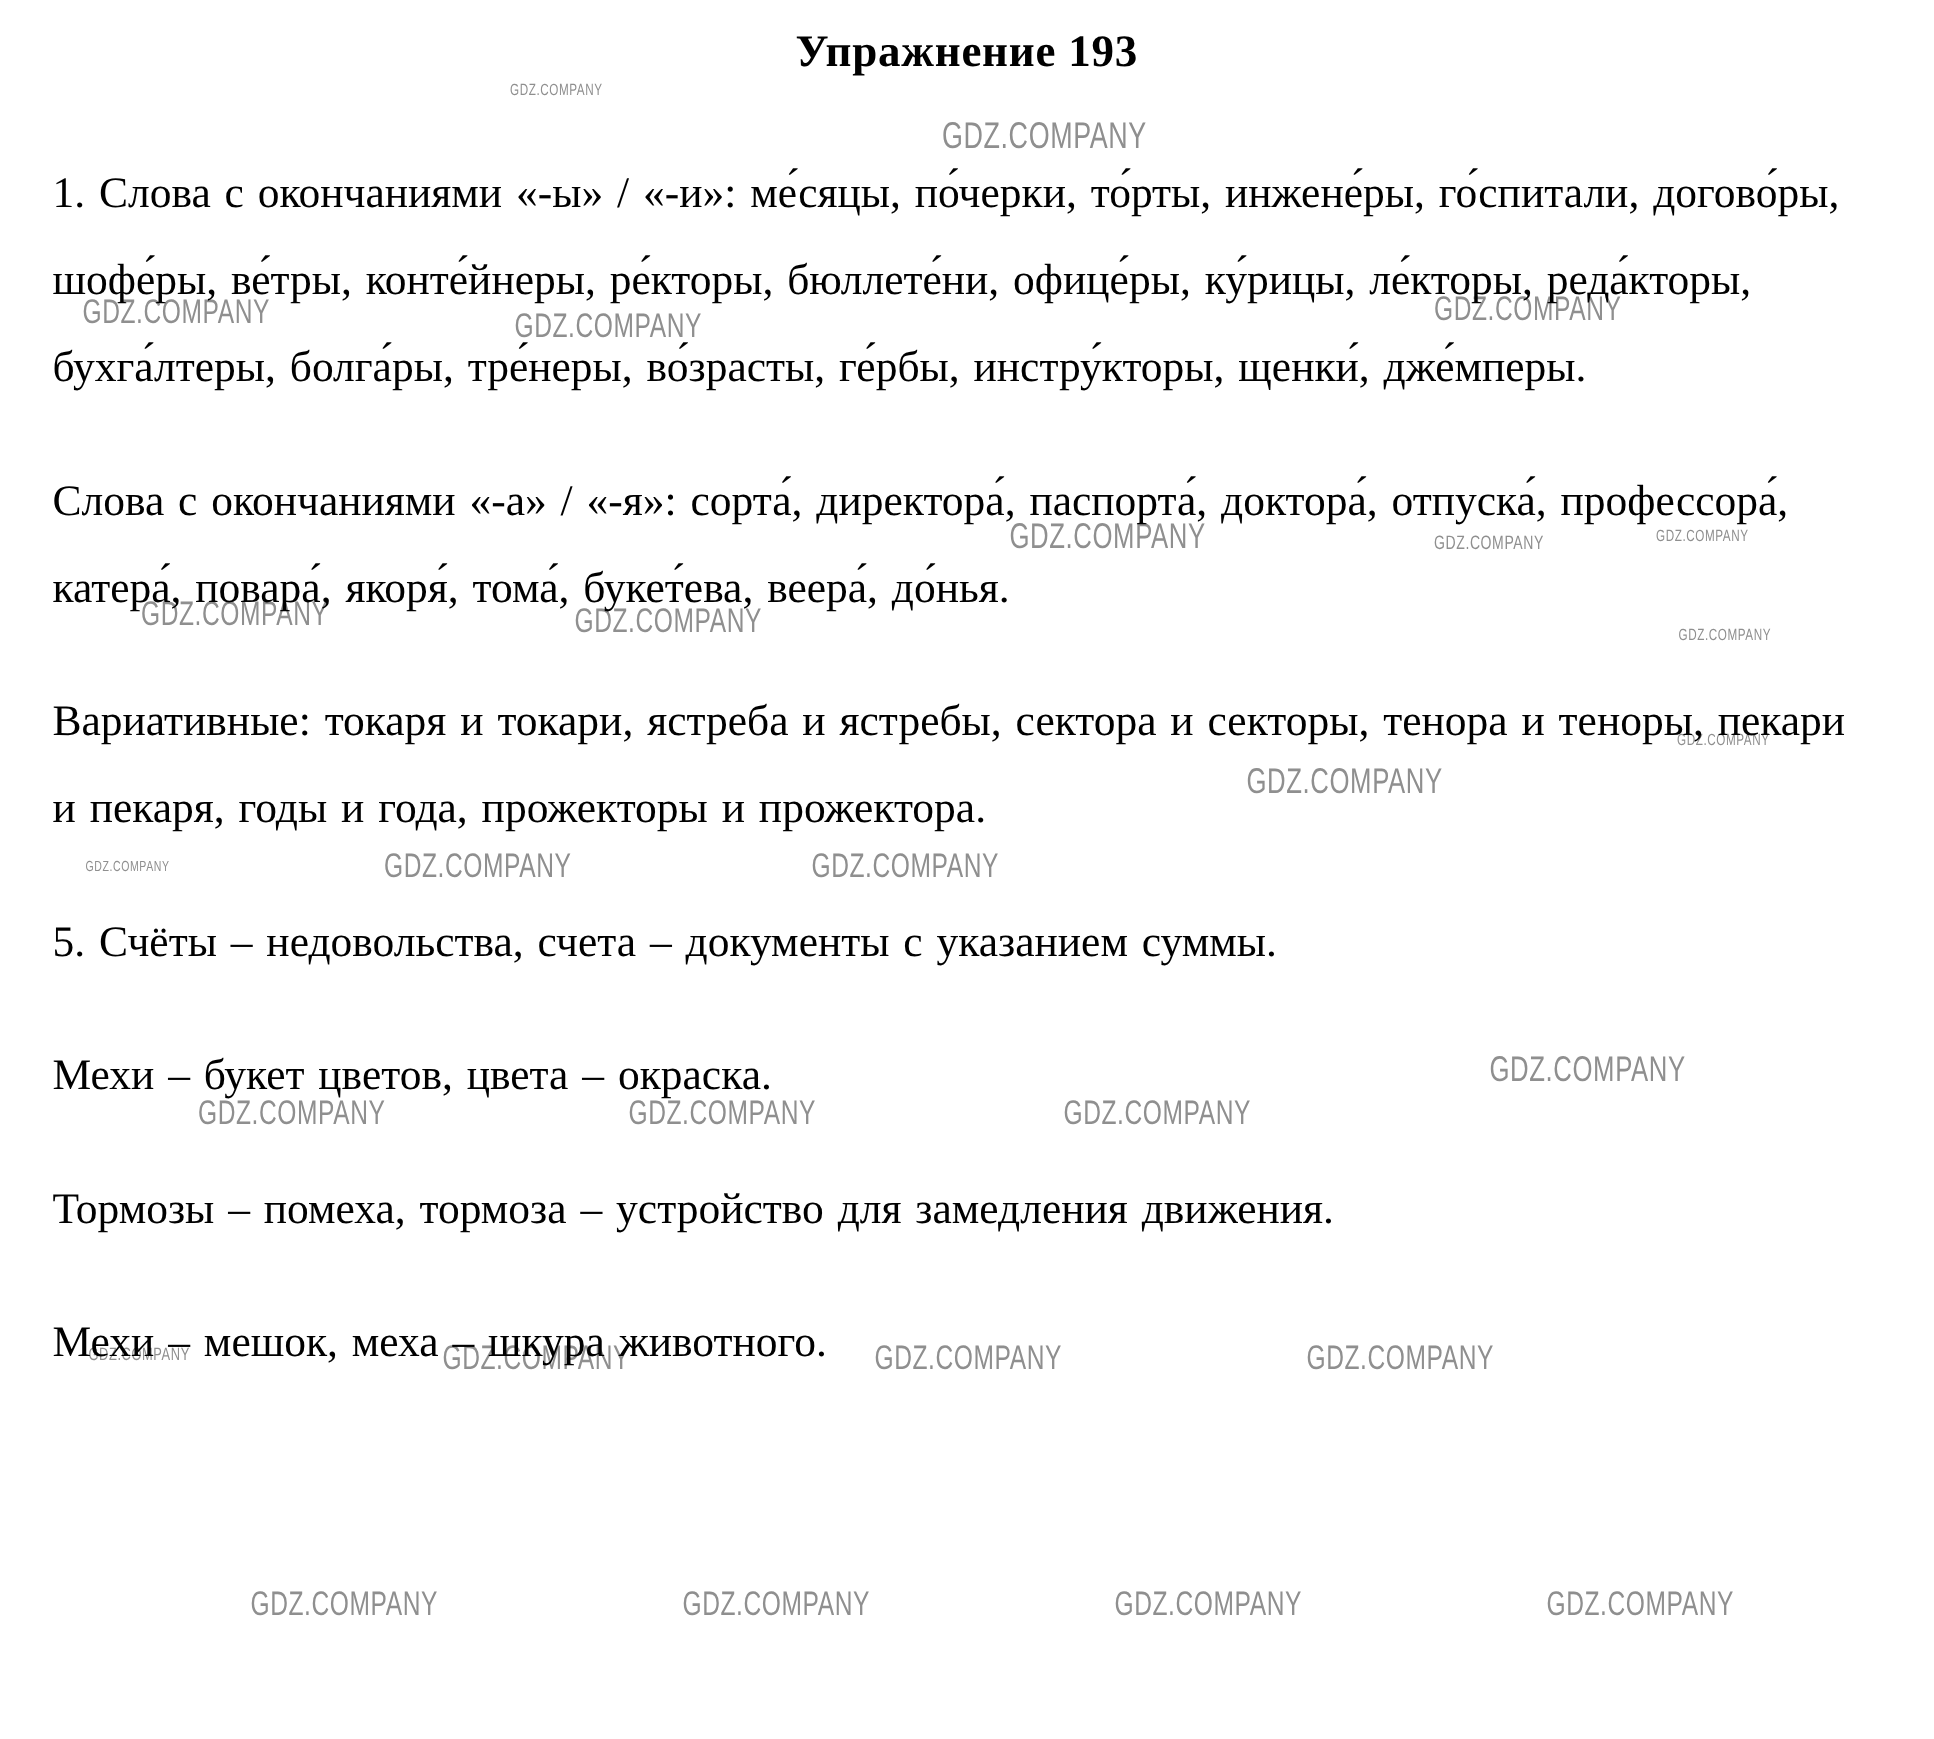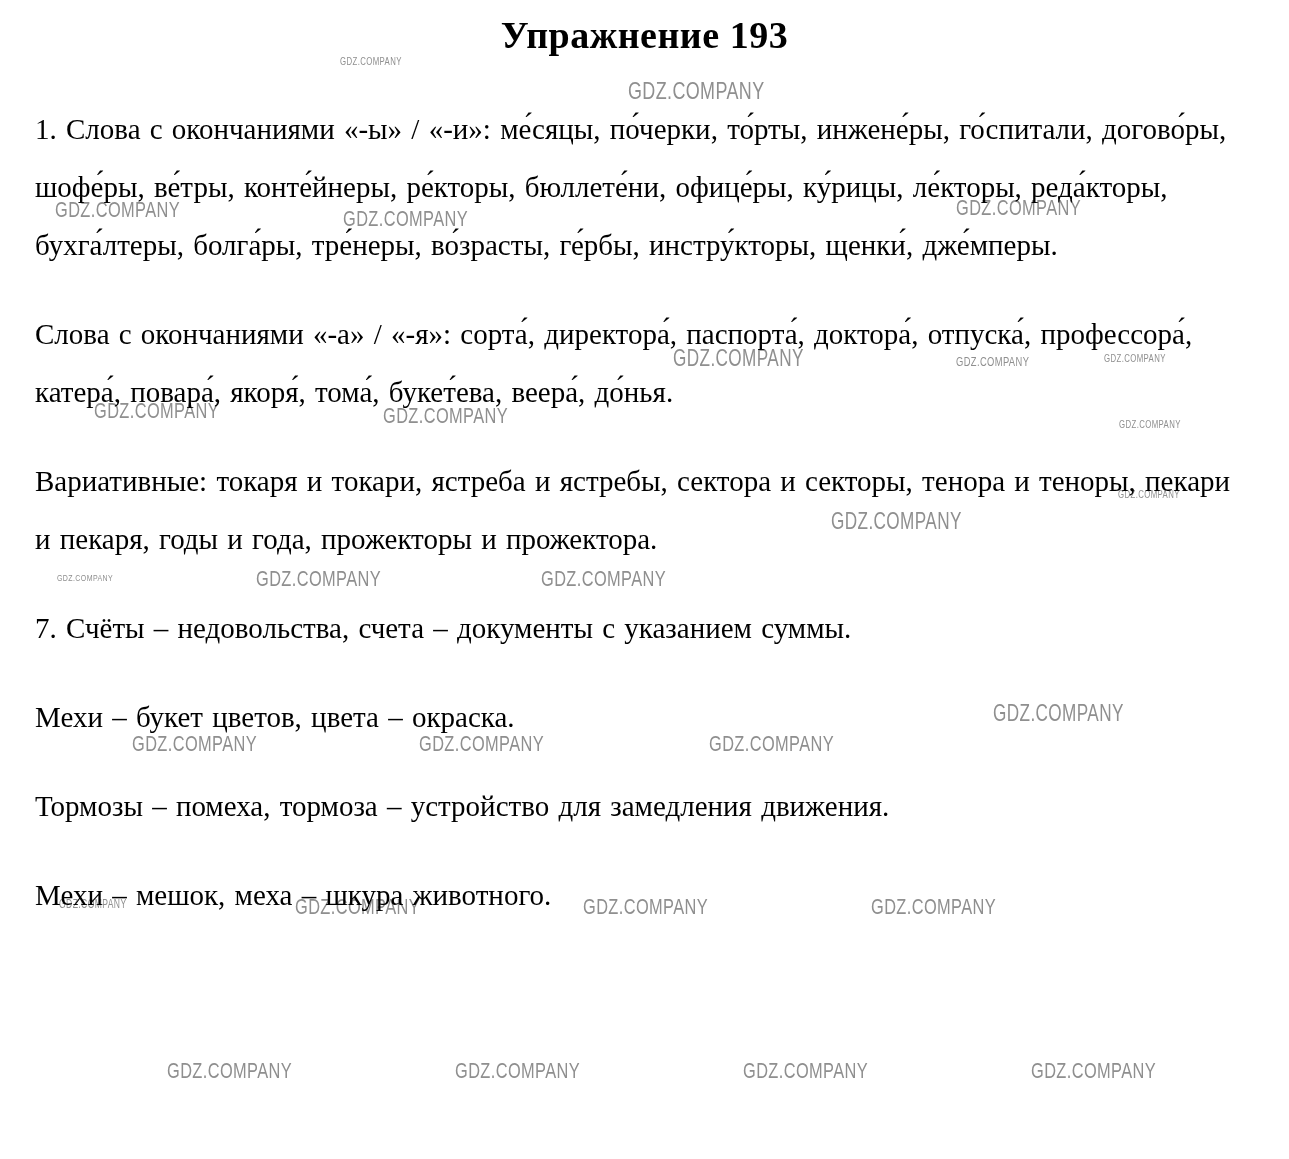--- a/index.html
+++ b/index.html
@@ -12,21 +12,21 @@
     width: 1289px;
     height: 1159px;
     background: #ffffff;
     overflow: hidden;
     font-family: "Liberation Serif", serif;
     color: #000000;
   }
   .title {
     margin: 0;
     padding-top: 16px;
-    font-size: 38px;
+    font-size: 30px;
     line-height: 38px;
     font-weight: bold;
     text-align: center;
     letter-spacing: 0.5px;
   }
   .content {
     position: relative;
     padding: 46px 50px 0 35px;
     z-index: 2;
   }
@@ -86,19 +86,19 @@
       <span class="watermark" style="left: 743px; top: 1057px; font-size: 21px; color: rgb(143, 143, 143);">GDZ.COMPANY</span>
       <span class="watermark" style="left: 1031px; top: 1057px; font-size: 21px; color: rgb(143, 143, 143);">GDZ.COMPANY</span>
     </div>
 
   <h1 class="title">Упражнение 193</h1>
 
   <div class="content">
     <p>1. Слова с окончаниями «-ы» / «-и»: ме́сяцы, по́черки, то́рты, инжене́ры, го́спитали, догово́ры, шофе́ры, ве́тры, конте́йнеры, ре́кторы, бюллете́ни, офице́ры, ку́рицы, ле́кторы, реда́кторы, бухга́лтеры, болга́ры, тре́неры, во́зрасты, ге́рбы, инстру́кторы, щенки́, дже́мперы.</p>
     <p>Слова с окончаниями «-а» / «-я»: сорта́, директора́, паспорта́, доктора́, отпуска́, профессора́, катера́, повара́, якоря́, тома́, букет́ева, веера́, до́нья.</p>
     <p>Вариативные: токаря и токари, ястреба и ястребы, сектора и секторы, тенора и теноры, пекари и пекаря, годы и года, прожекторы и прожектора.</p>
-    <p>7. Счёты – недовольства, счета – документы с указанием суммы.</p>
+    <p>5. Счёты – недовольства, счета – документы с указанием суммы.</p>
     <p>Мехи – букет цветов, цвета – окраска.</p>
     <p>Тормозы – помеха, тормоза – устройство для замедления движения.</p>
     <p>Мехи – мешок, меха – шкура животного.</p>
   </div>
 
 </div>
 
 </body></html>

